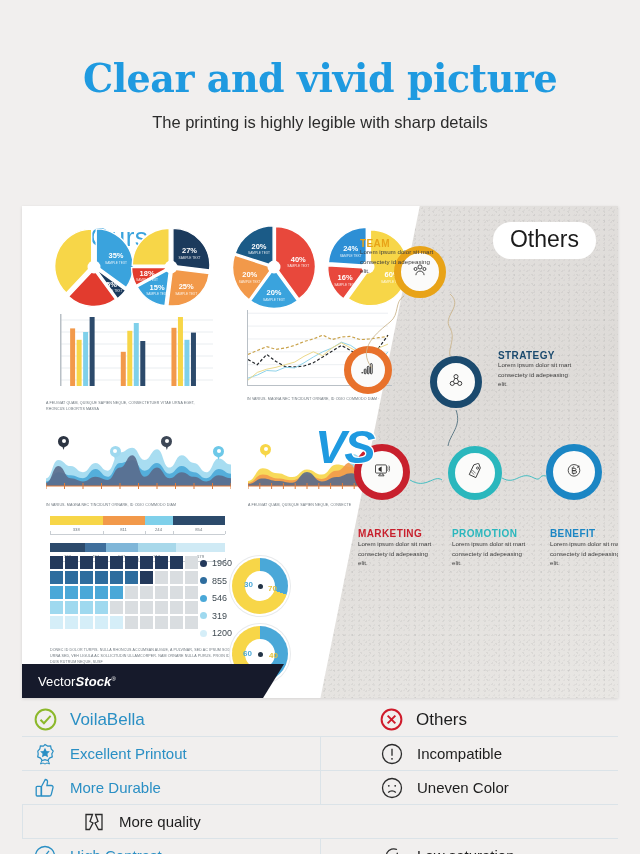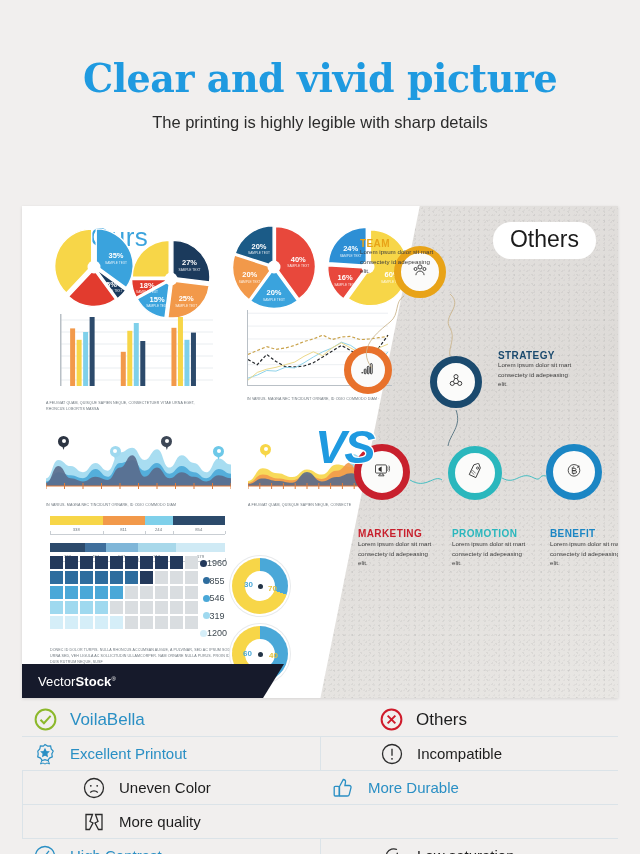--- a/index.html
+++ b/index.html
@@ -94,21 +94,21 @@
 
   
   .stackwrap { position:absolute; left:28px; top:310px; width:175px; }
   .stackbar { display:flex; height:9px; width:100%; }
   .stack-ticks { position:relative; height:9px; margin-top:1px; border-bottom:1px solid #c9ced3; }
   .stack-ticks span { position:absolute; font-size:4.2px; color:#6d767d; top:1px; transform:translateX(-50%); }
   .stack-ticks i { position:absolute; width:1px; height:3px; background:#c9ced3; bottom:0; }
   .heatmap { position:absolute; left:28px; top:350px; display:grid; grid-template-columns: repeat(10, 13px); grid-auto-rows: 13px; gap:2px; }
   .hcell { width:13px; height:13px; }
   .legend { position:absolute; left:178px; top:352px; }
-  .leg-row { display:flex; align-items:center; margin-bottom:7.5px;justify-content:center; }
+  .leg-row { display:flex; align-items:center; gap:5px; margin-bottom:7.5px; }
   .leg-dot { width:7px; height:7px; border-radius:50%; }
   .leg-val { font-size:9px; color:#3f4a52; }
 
   
   .donut { position:absolute; width:56px; height:56px; border-radius:50%; }
   .donut-hole { position:absolute; left:50%; top:50%; width:30px; height:30px; margin:-15px 0 0 -15px; background:#fff; border-radius:50%; }
   .donut-dot { position:absolute; left:50%; top:50%; width:5px; height:5px; margin:-2.5px 0 0 -2.5px; background:#233447; border-radius:50%; z-index:3; }
   .donut-lab { position:absolute; font-size:8px; font-weight:bold; z-index:4; }
 
   
@@ -124,21 +124,21 @@
   .onode-title { position:absolute; font-size:10px; font-weight:bold; letter-spacing:.4px; }
   .onode-body { position:absolute; font-size:6.2px; color:#3c3c3c; line-height:1.55; width:74px; }
 
   
   .watermark {
     position:absolute; left:0; bottom:0; width:262px; height:34px;
     background:#161a2b; clip-path: polygon(0 0, 100% 0, 92% 100%, 0 100%);
     display:flex; align-items:center;
   }
   .wm-text { color:#fff; font-size:13px; margin-left:16px; letter-spacing:.1px; }
-  .wm-text b { font-weight:bold; }
+  .wm-text b { font-weight:bold;font-style:italic; }
   .wm-text sup { font-size:6px; vertical-align: super; }
 
   
   .table { position:absolute; left:22px; top:645px; width:596px; }
   .trow { display:flex; align-items:center; height:34px; border-bottom:1px solid #dbe3e8; }
   .trow:first-child { border-bottom:1px solid #dbe3e8; }
   .tcell { display:flex; align-items:center; gap:12px; width:50%; padding-left:10px; height:100%; }
   .tcell.right { border-left:1px solid #dbe3e8; padding-left:58px; }
   .trow:first-child .tcell.right { border-left:none; padding-left:58px; }
   .ico { width:26px; height:26px; flex:0 0 26px; display:flex; align-items:center; justify-content:center; }
@@ -168,21 +168,21 @@
             <path d="M 41.22751631047092 37.86502375065113 L 41.22751631047092 0.8650237506511329 A 37 37 0 0 1 71.16114510234398 59.61307808547263 Z" fill="#3aa3dd" stroke="#fff" stroke-width="1.4"></path>
             <text x="61.00786114745268" y="30.286434656433194" text-anchor="middle" fill="#fff" font-size="7.5" font-weight="bold" font-family="Liberation Sans, sans-serif">35%</text>
             <text x="61.00786114745268" y="35.786434656433194" text-anchor="middle" fill="#fff" font-size="3.2" font-family="Liberation Sans, sans-serif" opacity="0.85">SAMPLE TEXT</text>
             <path d="M 40.76776695296637 40.76776695296637 L 70.70139574483943 62.515821287787865 A 37 37 0 0 1 62.51582128778789 70.70139574483942 Z" fill="#1b3a5c" stroke="#fff" stroke-width="1.4"></path>
             <text x="56.46553749530773" y="58.965537495307714" text-anchor="middle" fill="#fff" font-size="7.5" font-weight="bold" font-family="Liberation Sans, sans-serif">5%</text>
             <text x="56.46553749530773" y="64.46553749530771" text-anchor="middle" fill="#fff" font-size="3.2" font-family="Liberation Sans, sans-serif" opacity="0.85">SAMPLE TEXT</text>
             <path d="M 38.84302370117672 41.49506682107068 L 60.59107803599824 71.42869561294373 A 37 37 0 0 1 13.514780781815245 68.46690603566292 Z" fill="#e23b2e" stroke="#fff" stroke-width="1.4"></path>
             <path d="M 36.67555878527937 38.07968861828831 L 11.3473158659179 65.05152783288054 A 37 37 0 0 1 36.675558785279364 1.0796886182883063 Z" fill="#f7d648" stroke="#fff" stroke-width="1.4"></path>
             <circle cx="39" cy="39" r="6.5" fill="#fff"></circle>
           </svg></div>
-        <div class="pie" style="left: 96px; top: 16px; width: 78px; height: 78px; background: none;"><svg width="78" height="78" viewBox="0 0 78 78" style="overflow: visible;">
+        <div class="pie" style="left: 96px; top: 4px; width: 78px; height: 78px; background: none;"><svg width="78" height="78" viewBox="0 0 78 78" style="overflow: visible;">
             <path d="M 40.87527767407615 37.34672033669087 L 40.87527767407615 0.34672033669087043 A 37 37 0 0 1 77.58352162271183 41.984049978570134 Z" fill="#1b3a5c" stroke="#fff" stroke-width="1.4"></path>
             <text x="57.52774341987236" y="25.165596926505803" text-anchor="middle" fill="#fff" font-size="7.5" font-weight="bold" font-family="Liberation Sans, sans-serif">27%</text>
             <text x="57.52774341987236" y="30.665596926505803" text-anchor="middle" fill="#fff" font-size="3.2" font-family="Liberation Sans, sans-serif" opacity="0.85">SAMPLE TEXT</text>
             <path d="M 40.53226763413244 40.97538753093922 L 77.24051158276812 45.612717172818485 A 37 37 0 0 1 35.894937992253176 77.6836314795749 Z" fill="#f2994a" stroke="#fff" stroke-width="1.4"></path>
             <text x="54.13880422522852" y="61.016828805679545" text-anchor="middle" fill="#fff" font-size="7.5" font-weight="bold" font-family="Liberation Sans, sans-serif">25%</text>
             <text x="54.13880422522852" y="66.51682880567955" text-anchor="middle" fill="#fff" font-size="3.2" font-family="Liberation Sans, sans-serif" opacity="0.85">SAMPLE TEXT</text>
             <path d="M 37.594791555369675 41.0677014356864 L 32.95746191349041 77.77594538432207 A 37 37 0 0 1 5.1714443937467305 58.89258737744988 Z" fill="#3aa3dd" stroke="#fff" stroke-width="1.4"></path>
             <text x="25.116540567052375" y="61.928890184581675" text-anchor="middle" fill="#fff" font-size="7.5" font-weight="bold" font-family="Liberation Sans, sans-serif">15%</text>
             <text x="25.116540567052375" y="67.42889018458168" text-anchor="middle" fill="#fff" font-size="3.2" font-family="Liberation Sans, sans-serif" opacity="0.85">SAMPLE TEXT</text>
             <path d="M 36.57854209717842 39.62172471791214 L 4.15519493555548 57.44661065967561 A 37 37 0 0 1 -0.4214579028215777 39.621724717912144 Z" fill="#e23b2e" stroke="#fff" stroke-width="1.4"></path>
@@ -590,40 +590,40 @@
             <svg viewBox="0 0 24 24" width="24" height="24" fill="none" stroke="#2b2b2b" stroke-width="1.3">
               <circle cx="12" cy="12" r="9.5"></circle>
               <path d="M12 6.8v7"></path>
               <circle cx="12" cy="16.8" r="0.9" fill="#2b2b2b" stroke="none"></circle>
             </svg>
           </span>
           <span class="tlabel-bad">Incompatible</span>
         </div>
       </div>
       <div class="trow">
+        <div class="tcell">
+          <span class="ico">
+            <svg viewBox="0 0 24 24" width="24" height="24" fill="none" stroke="#2a8fc4" stroke-width="1.3">
+              <path d="M8.5 10.5l3.8-7c1.6 0 2.4 1.1 2.2 2.6l-.6 3.4h4.3c1.3 0 2.1 1 1.8 2.2l-1.7 6.6c-.2 1-1 1.7-2 1.7H8.5z"></path>
+              <rect x="3.2" y="10.3" width="5" height="9.7" rx="1"></rect>
+            </svg>
+          </span>
+          <span class="tlabel-good">More Durable</span>
+        </div>
         <div class="tcell right">
           <span class="ico">
             <svg viewBox="0 0 24 24" width="24" height="24" fill="none" stroke="#2b2b2b" stroke-width="1.3">
               <circle cx="12" cy="12" r="9.5"></circle>
               <circle cx="8.8" cy="9.8" r="0.9" fill="#2b2b2b" stroke="none"></circle>
               <circle cx="15.2" cy="9.8" r="0.9" fill="#2b2b2b" stroke="none"></circle>
               <path d="M8.2 16.5c2.2-2.2 5.4-2.2 7.6 0"></path>
             </svg>
           </span>
           <span class="tlabel-bad">Uneven Color</span>
         </div>
-        <div class="tcell">
-          <span class="ico">
-            <svg viewBox="0 0 24 24" width="24" height="24" fill="none" stroke="#2a8fc4" stroke-width="1.3">
-              <path d="M8.5 10.5l3.8-7c1.6 0 2.4 1.1 2.2 2.6l-.6 3.4h4.3c1.3 0 2.1 1 1.8 2.2l-1.7 6.6c-.2 1-1 1.7-2 1.7H8.5z"></path>
-              <rect x="3.2" y="10.3" width="5" height="9.7" rx="1"></rect>
-            </svg>
-          </span>
-          <span class="tlabel-good">More Durable</span>
-        </div>
       </div>
       <div class="trow">
         <div class="tcell right">
           <span class="ico">
             <svg viewBox="0 0 24 24" width="24" height="24" fill="none" stroke="#2b2b2b" stroke-width="1.3">
               <path d="M4 4.5h6.5L8 11.5l3 1.5-3.5 6.5H4z"></path>
               <path d="M20 4.5h-6.5L16 11.5l-3 1.5 3.5 6.5H20z"></path>
             </svg>
           </span>
           <span class="tlabel-bad">More quality</span>

